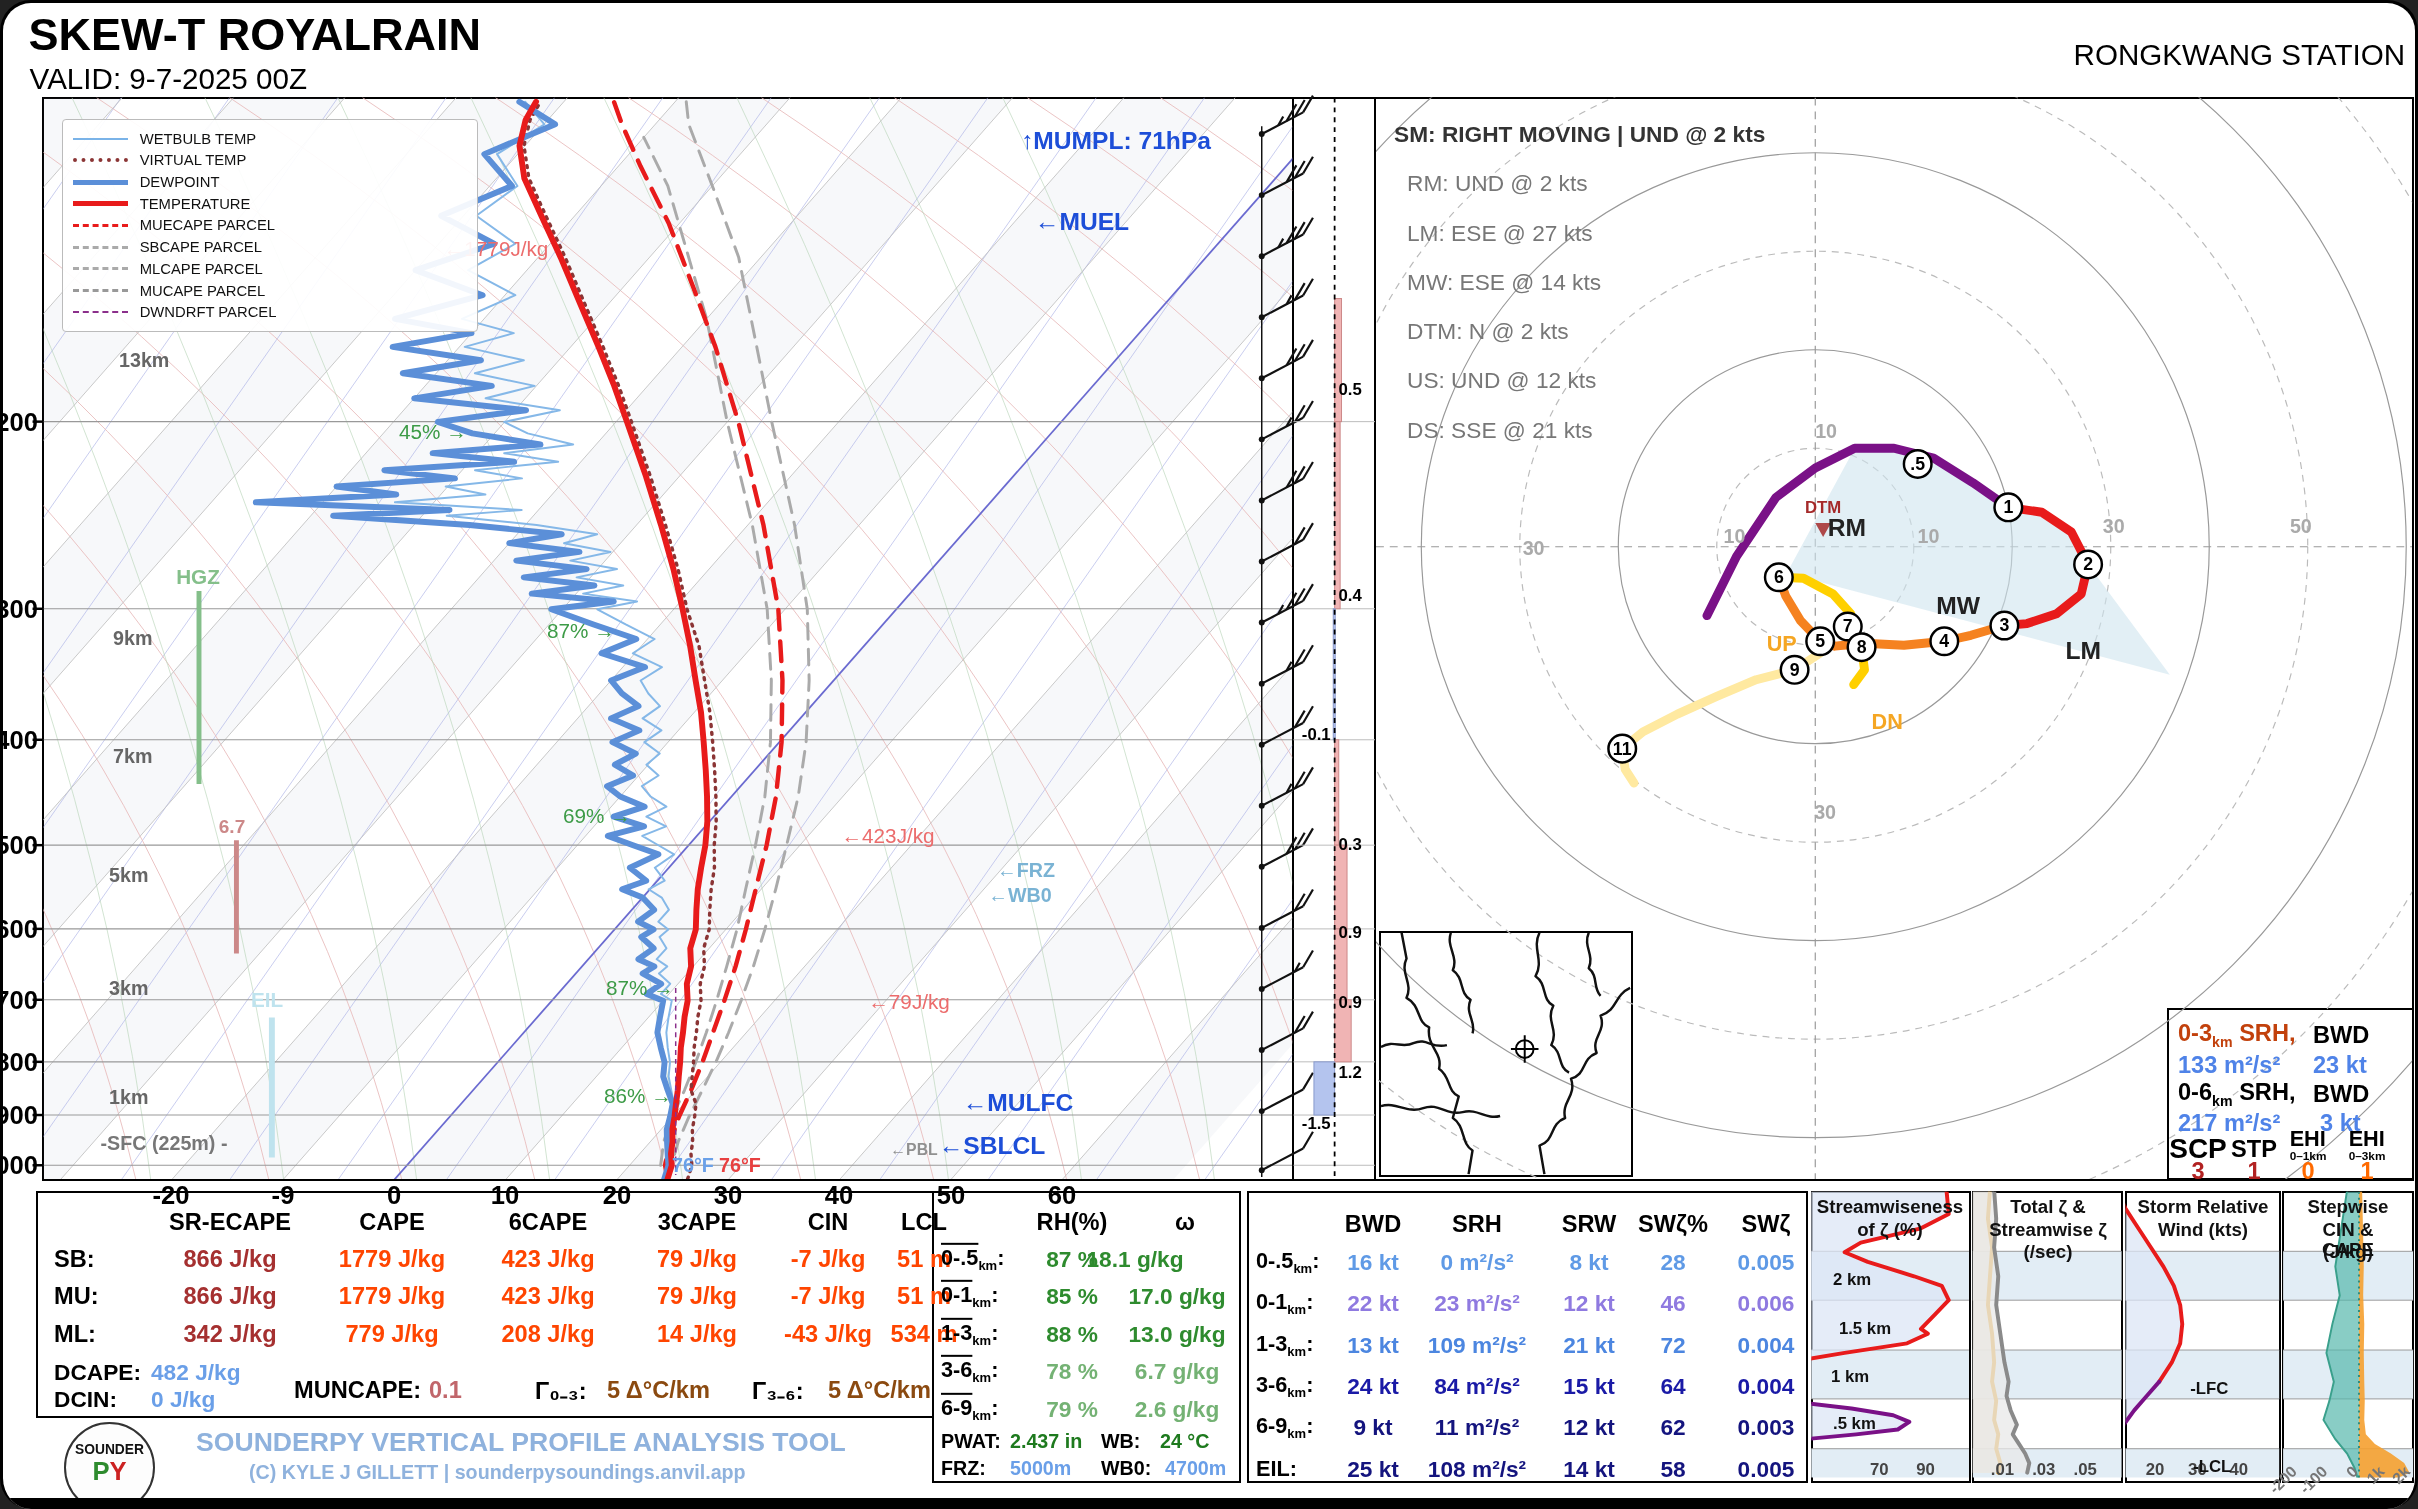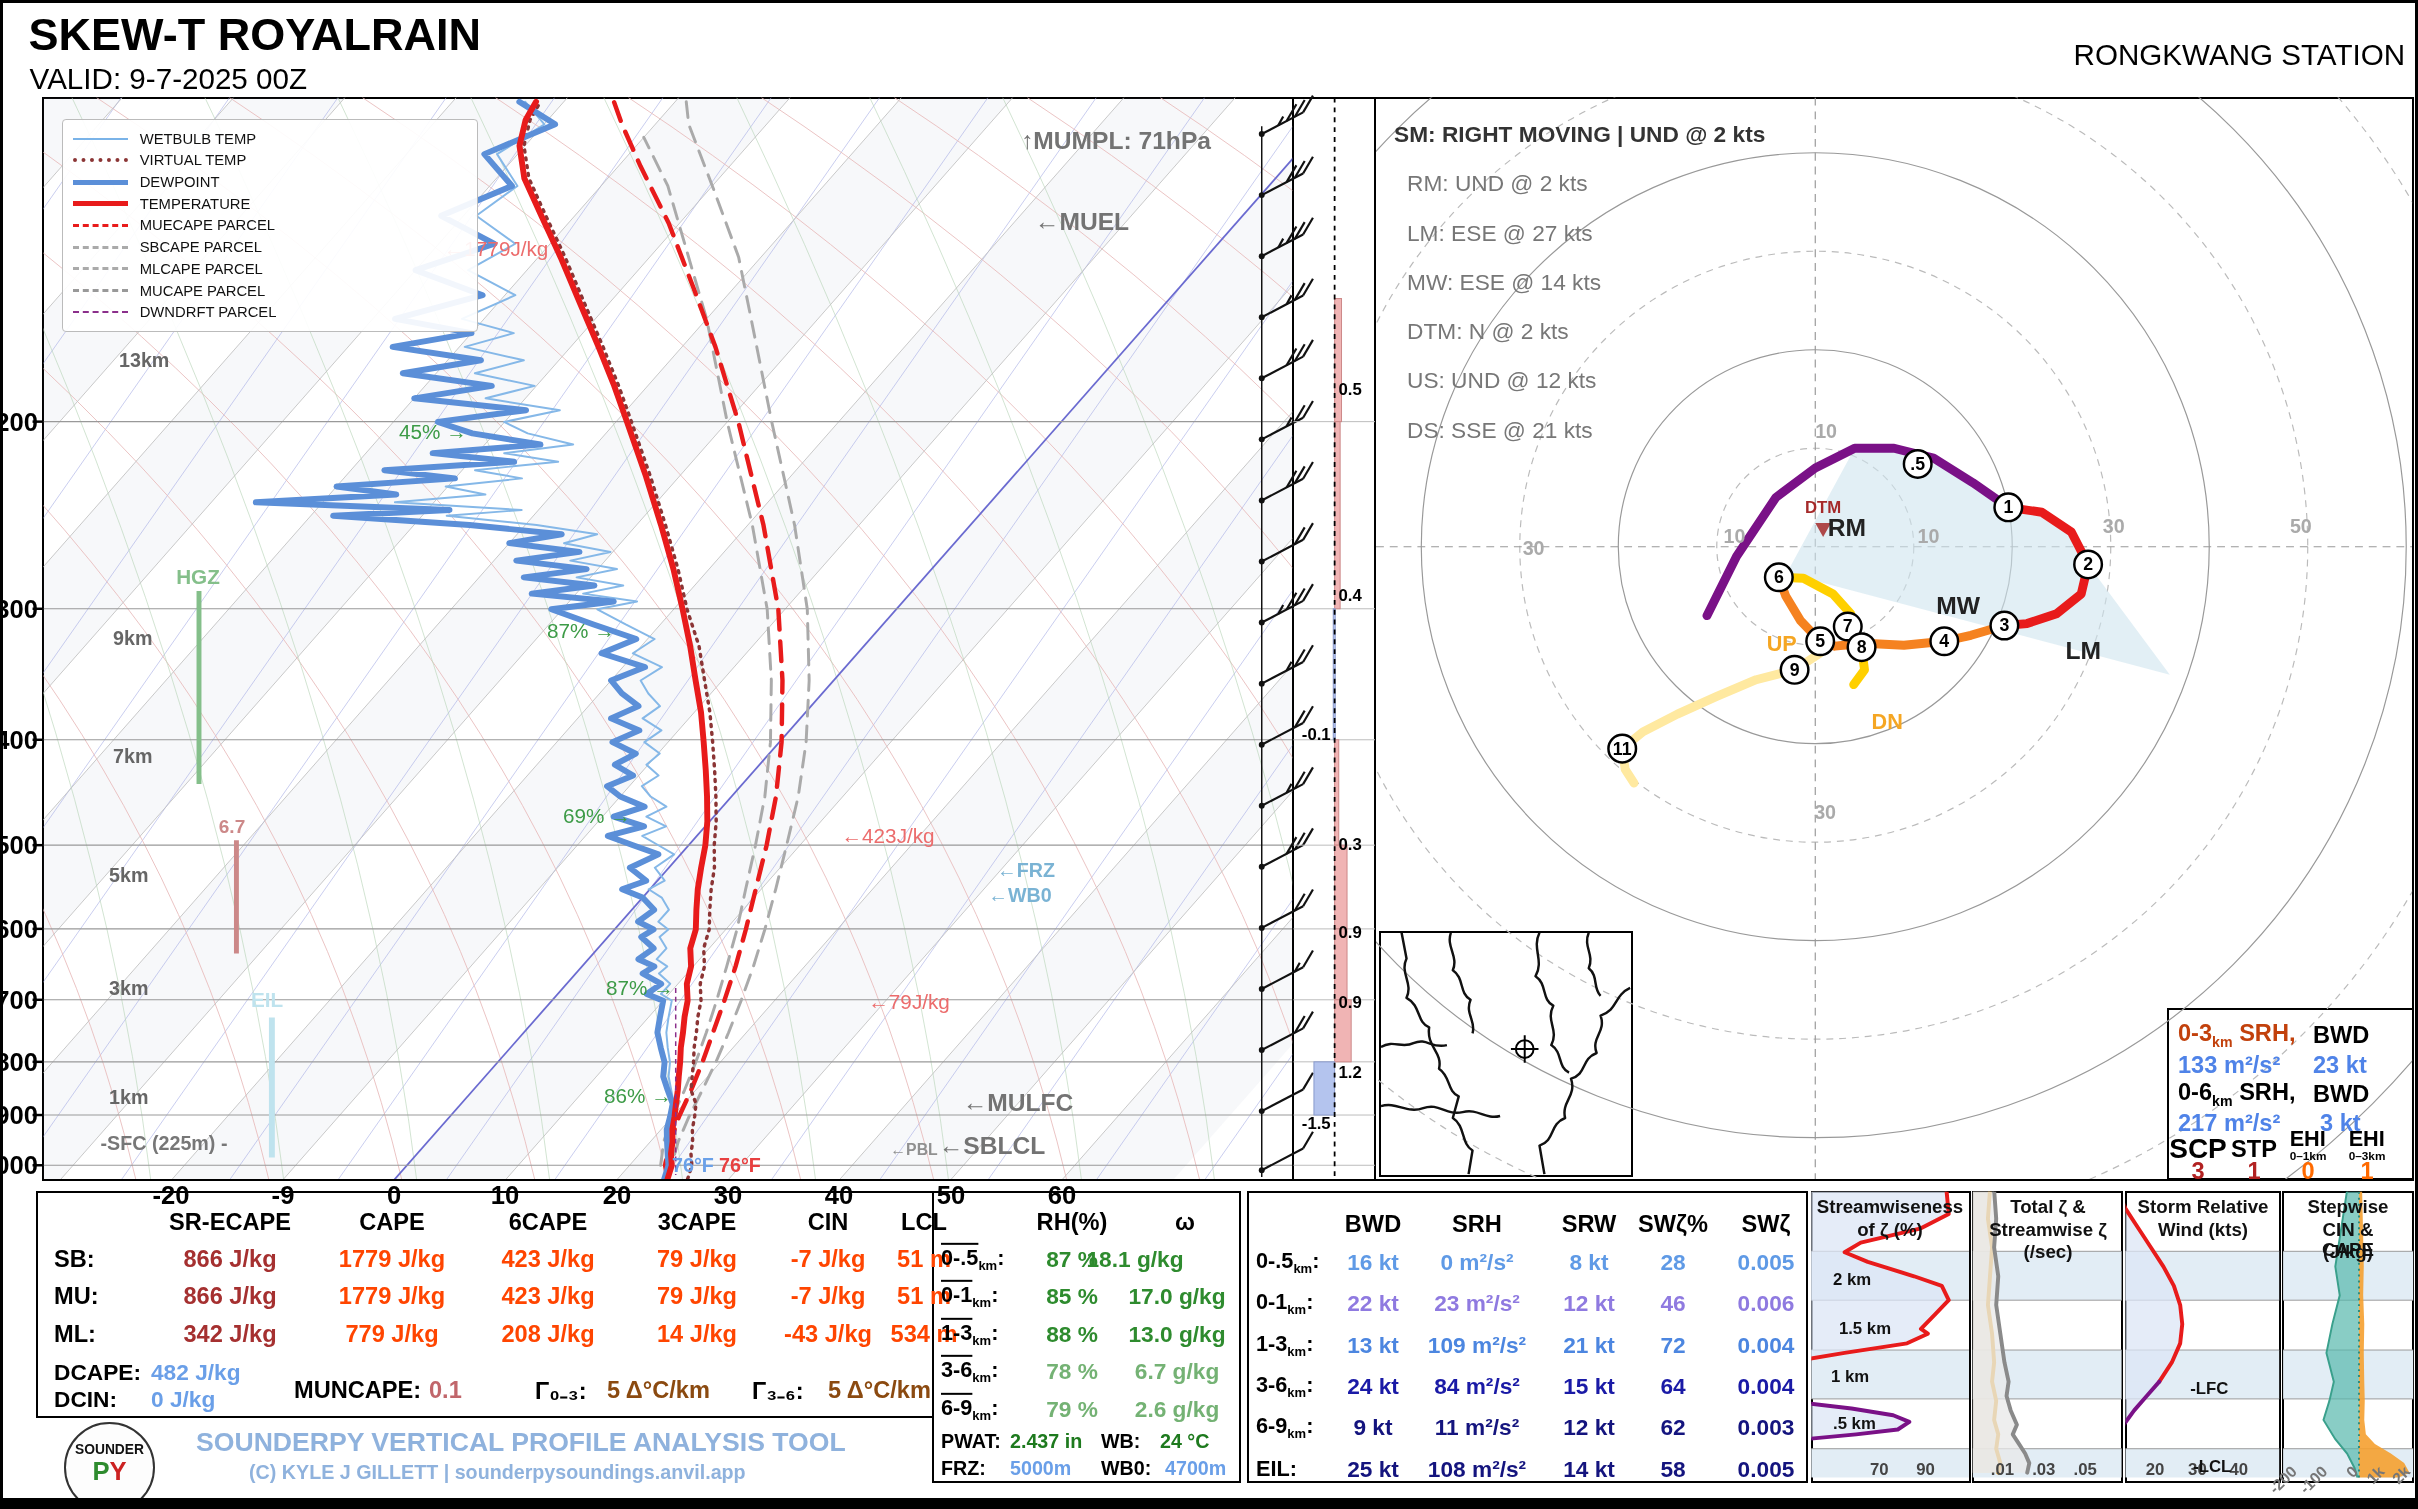--- a/index.html
+++ b/index.html
@@ -1,29 +1,29 @@
 <!DOCTYPE html>
 <html><head>
 <meta charset="utf-8">
 <style>
   html,body{margin:0;padding:0;background:#222;}
-  #page{position:relative;width:2418px;height:1509px;background:#fff;font-family:"Liberation Sans",sans-serif;overflow:hidden;border-top:3.9px solid #000;border-left:3.9px solid #000;border-right:3.9px solid #000;box-sizing:border-box;}
+  #page{position:relative;width:2418px;height:1509px;background:#fff;font-family:"Liberation Sans",sans-serif;overflow:hidden;border-top:3.9px solid #000;border-left:3.9px solid #000;border-right:3.9px solid #000;box-sizing:border-box;border-radius:31px;}
   .abs{position:absolute;}
   .panel{position:absolute;border:2px solid #000;background:#fff;box-sizing:border-box;}
   #title{left:25.6px;top:5.9px;font-size:45px;font-weight:bold;color:#000;letter-spacing:0px;}
   #valid{left:26.6px;top:59px;font-size:29.6px;color:#000;}
   #station{right:9.9px;top:35px;font-size:29.6px;color:#000;}
   #legendbox{left:59px;top:116px;width:394px;border:1.5px solid #bbb;background:rgba(255,255,255,.92);border-radius:3.9px;padding:7.9px 9.9px;z-index:30;}
   .legrow{display:flex;align-items:center;height:21.7px;}
   .legline{width:55px;margin-right:11.8px;border-top-style:solid;}
   .leglabel{font-size:14.8px;color:#111;white-space:nowrap;}
   .lbl{position:absolute;transform:translate(-50%,-50%);white-space:nowrap;z-index:25;}
   .green{color:#3d9b47;font-size:20.7px;}
   .red-lt{color:#ec6c6c;font-size:20.7px;}
-  .gray-b{color:#737373;font-size:24.6px;font-weight:bold;}
+  .gray-b{color:#1d4ed8;font-size:24.6px;font-weight:bold;}
   .gray-sm{color:#909090;font-size:15.8px;font-weight:bold;}
   .blue-lt{color:#7ab3d4;font-size:19.7px;font-weight:bold;}
   .hgz-c{color:#84bf8a;font-size:20.7px;font-weight:bold;}
   .dr-c{color:#cc8888;font-size:19px;font-weight:bold;}
   .eil-c{color:#bfe3ee;font-size:20.7px;font-weight:bold;}
   .sfc-c{color:#777;font-size:19.7px;font-weight:bold;}
   .f76b{color:#6aa0e8;font-size:19.7px;font-weight:bold;}
   .f76r{color:#e84040;font-size:19.7px;font-weight:bold;}
   .ptick{position:absolute;transform:translate(-100%,-50%);font-size:25.6px;font-weight:bold;color:#000;z-index:26;}
   .xtick{position:absolute;transform:translate(-50%,0);font-size:25.6px;font-weight:bold;color:#000;z-index:26;}

